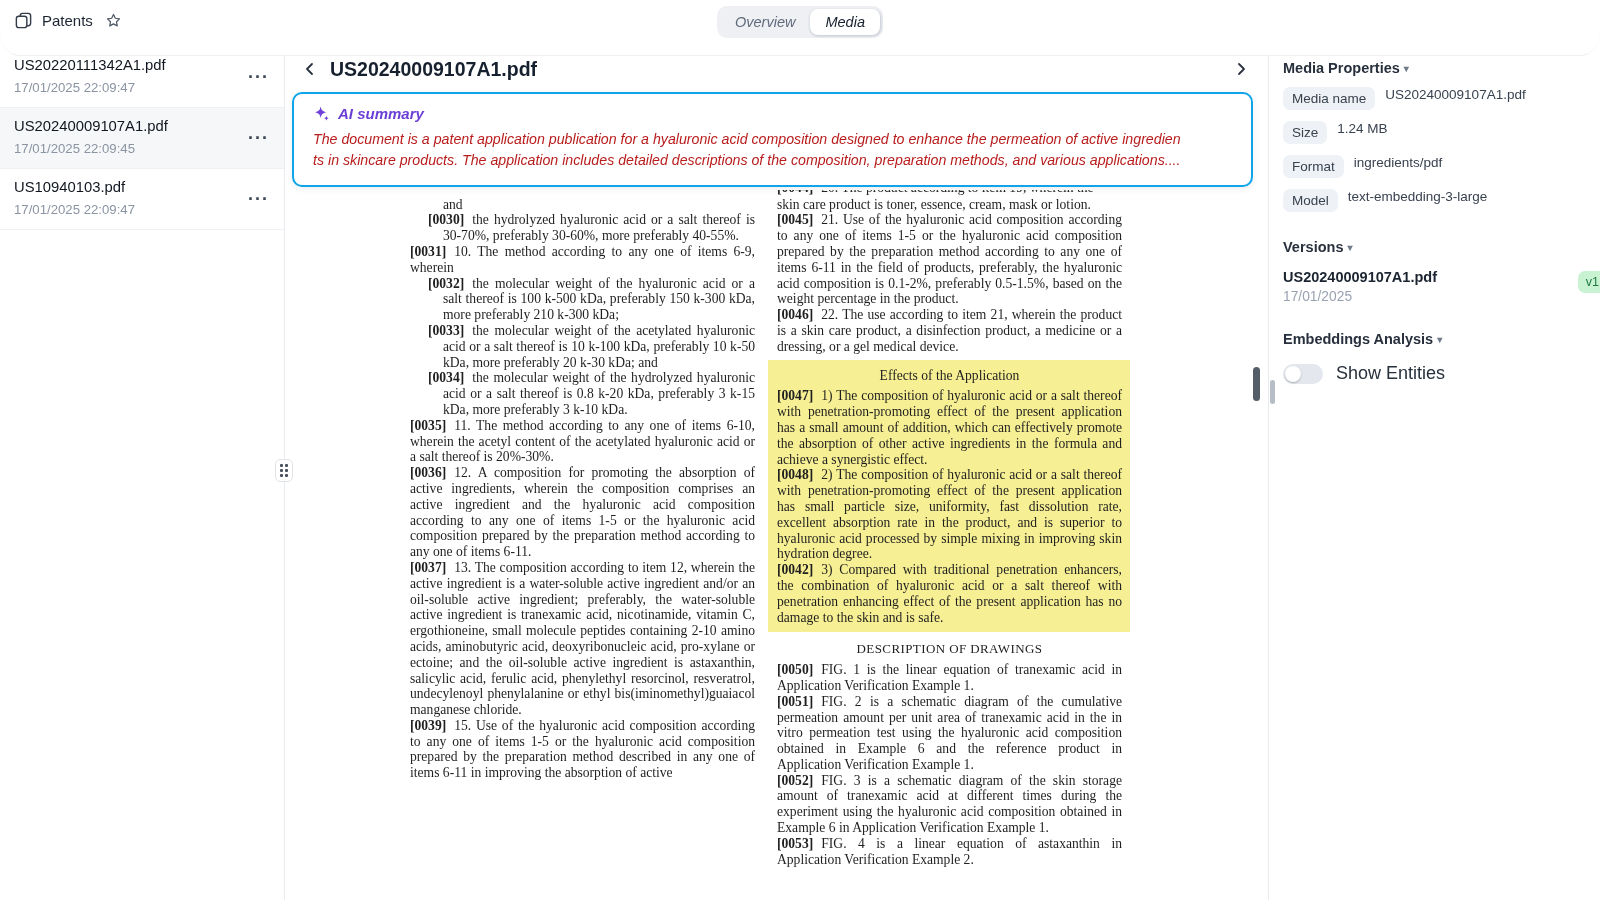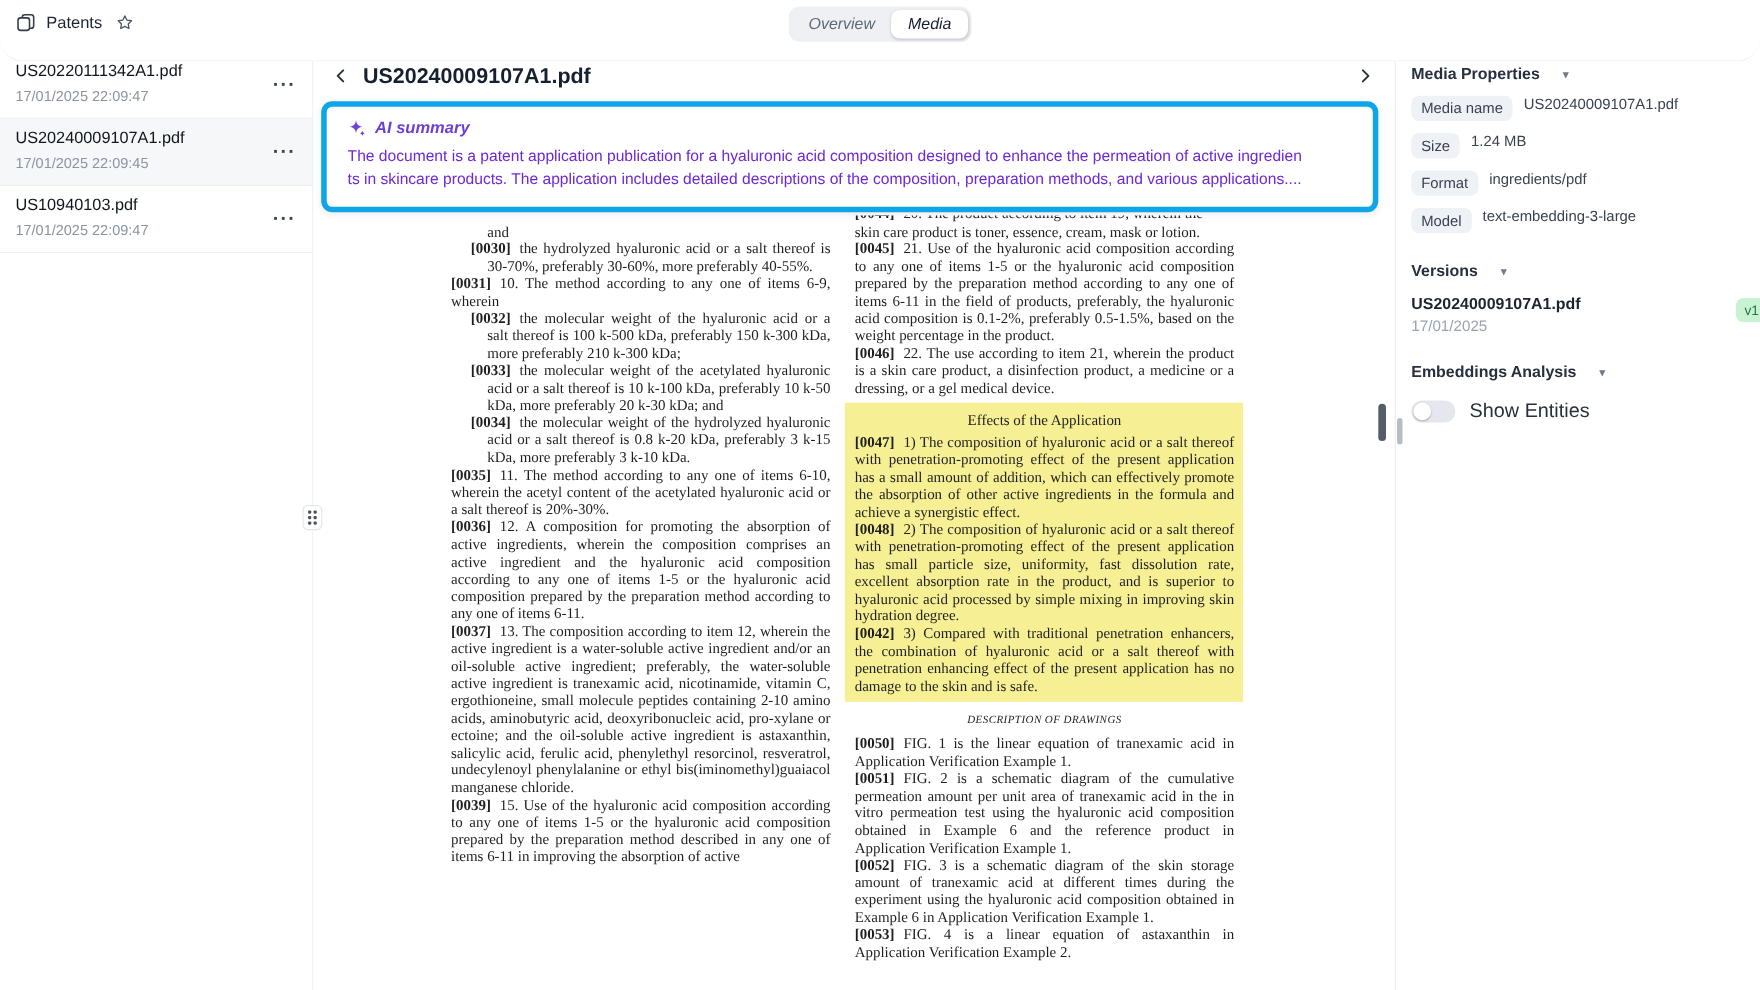--- a/index.html
+++ b/index.html
@@ -39,53 +39,53 @@
 
   
   .main { position:absolute; left:285px; top:46px; width:983px; bottom:0;
           display:flex; flex-direction:column; background:#fff; }
   .main-header { height:46px; display:flex; align-items:center; padding:0 18px 0 14px;
                  position:relative; flex:0 0 auto; }
   .nav-btn { border:none; background:none; cursor:pointer; padding:3px; display:flex; }
   .doc-title { font-size:19.5px; font-weight:600; color:#16202e; margin-left:9px; }
   .fwd { position:absolute; right:16px; top:12px; }
 
-  .ai-card { margin:0 15px 0 7px; background:#fff; border:5px solid #0ea5e9;
+  .ai-card { margin:0 15px 0 7px; background:#fff; border:2px solid #0ea5e9;
              border-radius:10px; box-shadow:0 2px 7px rgba(25,35,55,.08);
              padding:11px 19px 13px; z-index:2; flex:0 0 auto; }
   .ai-head { display:flex; align-items:center; gap:8px; }
   .ai-label { color:#6b3fd6; font-size:15px; font-style:italic; font-weight:700; }
-  .ai-text { margin-top:7px; color:#6d28d9; font-size:14.2px; line-height:1.5;
-             white-space:nowrap; overflow:hidden; }
+  .ai-text { margin-top:7px; color:#b91c1c; font-size:14.2px; line-height:1.5;
+             white-space:nowrap; overflow:hidden;font-style:italic; }
 
   .viewport { flex:1 1 auto; overflow:hidden; position:relative; background:#fff; }
   .pdf-page { display:flex; gap:22px; margin:3px 0 0 125px; width:712px;
               font-family:"Liberation Serif", serif; color:#1f1f1f;
               font-size:13.6px; line-height:15.8px; }
   .col { width:345px; }
   .col-left { padding-top:7px; }
   .para { text-align:justify; }
   .para.indent { margin-left:33px; text-indent:-15px; }
   .pnum { font-weight:700; padding-right:8px; }
   .cont { text-align:justify; }
   .cont.indent { margin-left:33px; }
   .doc-heading { text-align:center; margin:9px 0 5px; }
-  .doc-heading.caps { letter-spacing:.4px; font-size:10px;font-style:italic; }
+  .doc-heading.caps { letter-spacing:.4px; font-size:13px; }
   .hl-block { background:#f6ef93; margin:5px -8px 5px -9px; padding:1px 8px 7px 9px; }
   .hl-block .doc-heading { margin-top:7px; }
   .sliver { height:7px; overflow:hidden; position:relative; }
   .sliver .inner { position:absolute; top:-9.5px; left:0; width:100%; text-align:justify; }
   .pdf-scrollbar { position:absolute; right:8px; top:321px; width:7px; height:34px;
                    background:#555d68; border-radius:4px; cursor:pointer; }
 
   
   .panel { position:absolute; left:1269px; top:46px; right:0; bottom:0;
            padding:14px 0 0 14px; background:#fff; }
   .panel-title { font-size:14.5px; font-weight:700; color:#27303c; display:flex;
-                 align-items:center; gap:21px; cursor:pointer; }
+                 align-items:center; gap:4px; cursor:pointer; }
   .caret { color:#707a88; font-size:10px; }
   .field { margin-top:11px; display:flex; align-items:flex-start; font-size:13.5px; color:#39424f; }
   .field-label { background:#eef1f5; border-radius:7px; padding:4px 9px; }
   .field-value { margin-left:10px; }
   .versions-section { margin-top:27px; }
   .version-item { margin-top:14px; position:relative; cursor:pointer; }
   .version-name { font-weight:700; font-size:14.5px; color:#1b2430; }
   .version-date { color:#9aa3b1; font-size:13.8px; margin-top:4px; }
   .version-badge { position:absolute; right:-7px; top:2px; background:#c9f2d2; color:#217a43;
                    font-size:12.5px; padding:4px 8px; border-radius:7px; }

